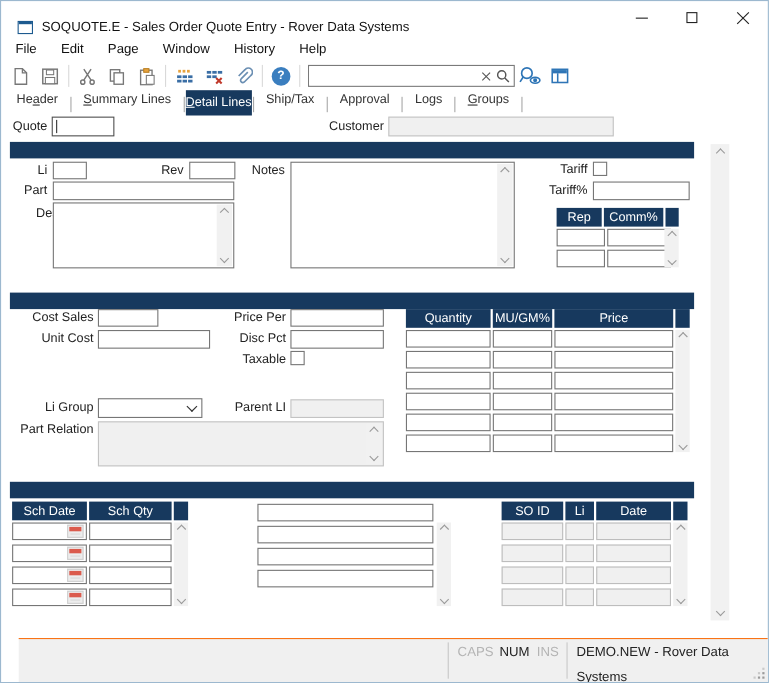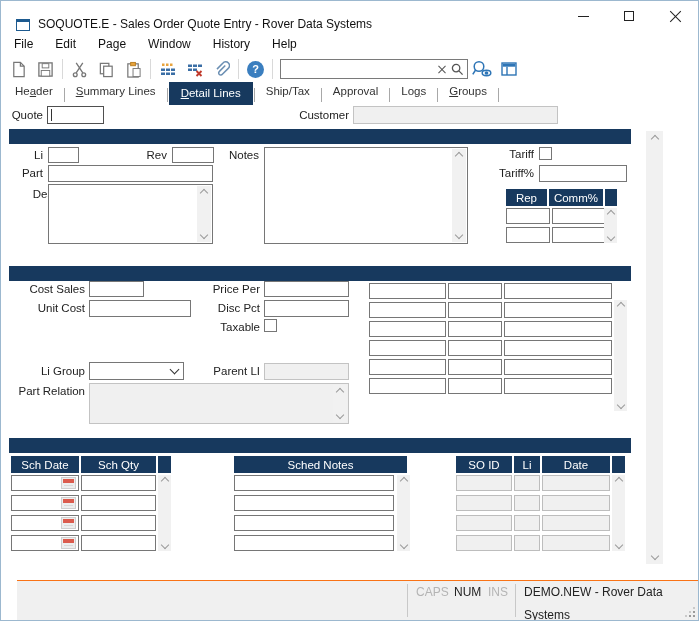--- a/index.html
+++ b/index.html
@@ -37,21 +37,21 @@
   .search-input{flex:1;min-width:0;border:none;outline:none;height:16px;padding:0 4px;font-size:12px;font-family:"Liberation Sans",sans-serif}
   .xmark{position:relative;width:11px;height:11px;margin:0 3px;flex:0 0 auto}
   .xmark::before,.xmark::after{content:"";position:absolute;left:0;top:5px;width:10px;height:1px;background:#555}
   .xmark::before{transform:rotate(45deg)}
   .xmark::after{transform:rotate(-45deg)}
   .mag{margin-right:3px;display:flex}
 
   
   .tabbar{position:absolute;left:4px;top:81px;height:23px;display:flex;align-items:flex-start}
   .tab{height:19px;line-height:18px;padding:0 10px;font-size:11.5px;color:#333;white-space:nowrap}
-  .tab.active{height:23px;line-height:22px;background:var(--navy);color:#fff;padding:0 12px}
+  .tab.active{height:23px;line-height:22px;background:var(--navy);color:#fff;padding:0 0}
   .tabsep{width:1px;height:14px;background:#a8a8a8;margin:0 1px 3px;align-self:flex-end}
 
   
   .lbl{position:absolute;font-size:11.5px;color:#222;text-align:right;white-space:nowrap}
   .fld{position:absolute;background:#fff;border:1px solid #767676}
   .fld.focus{border-color:#4f4f4f}
   .fld.dis{background:var(--disabled-bg);border-color:#c3c3c3}
   .caret{position:absolute;left:3px;top:2px;bottom:2px;width:1px;background:#333}
   .checkbox{position:absolute;width:13px;height:13px;background:#fff;border:1px solid #767676}
   .band{position:absolute;left:8px;width:622px;height:15px;background:var(--navy)}
@@ -317,20 +317,26 @@
   <div class="lbl" style="left:4px;top:301px;width:80px">Unit Cost</div>
   <div class="fld" style="left:88px;top:299px;width:102px;height:17px"></div>
   <div class="lbl" style="left:201px;top:282px;width:58px">Price Per</div>
   <div class="fld" style="left:263px;top:280px;width:85px;height:16px"></div>
   <div class="lbl" style="left:201px;top:301px;width:58px">Disc Pct</div>
   <div class="fld" style="left:263px;top:299px;width:85px;height:17px"></div>
   <div class="lbl" style="left:201px;top:320px;width:58px">Taxable</div>
   <div class="checkbox" style="left:263px;top:318px"></div>
 
   <div class="grid" id="qty-grid">
+    <div class="ghead">
+      <div class="hcell c0">Quantity</div>
+      <div class="hcell c1">MU/GM%</div>
+      <div class="hcell c2">Price</div>
+      <div class="hstub"></div>
+    </div>
     <div class="gbody">
         <div class="grow">
           <div class="gcell c0"></div>
           <div class="gcell c1"></div>
           <div class="gcell c2"></div>
         </div>
         <div class="grow">
           <div class="gcell c0"></div>
           <div class="gcell c1"></div>
           <div class="gcell c2"></div>
@@ -411,23 +417,20 @@
           <div class="gcell c1"></div>
         </div>
       </div>
     <div class="gscroll">
       <span class="chev up"></span>
       <span class="chev down"></span>
     </div>
   </div>
 
   <div class="grid" id="notes-grid">
-    <div class="ghead">
-      <div class="hcell">Sched Notes</div>
-    </div>
     <div class="gbody g4">
         <div class="grow">
           <div class="gcell c0"></div>
         </div>
         <div class="grow">
           <div class="gcell c0"></div>
         </div>
         <div class="grow">
           <div class="gcell c0"></div>
         </div>

